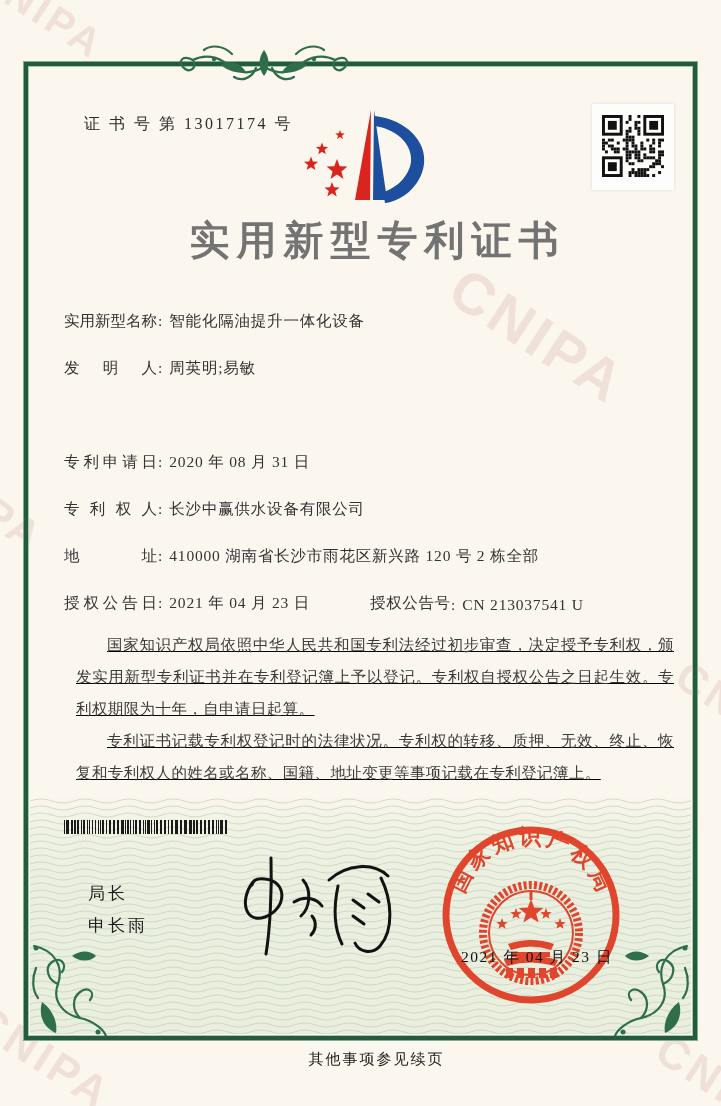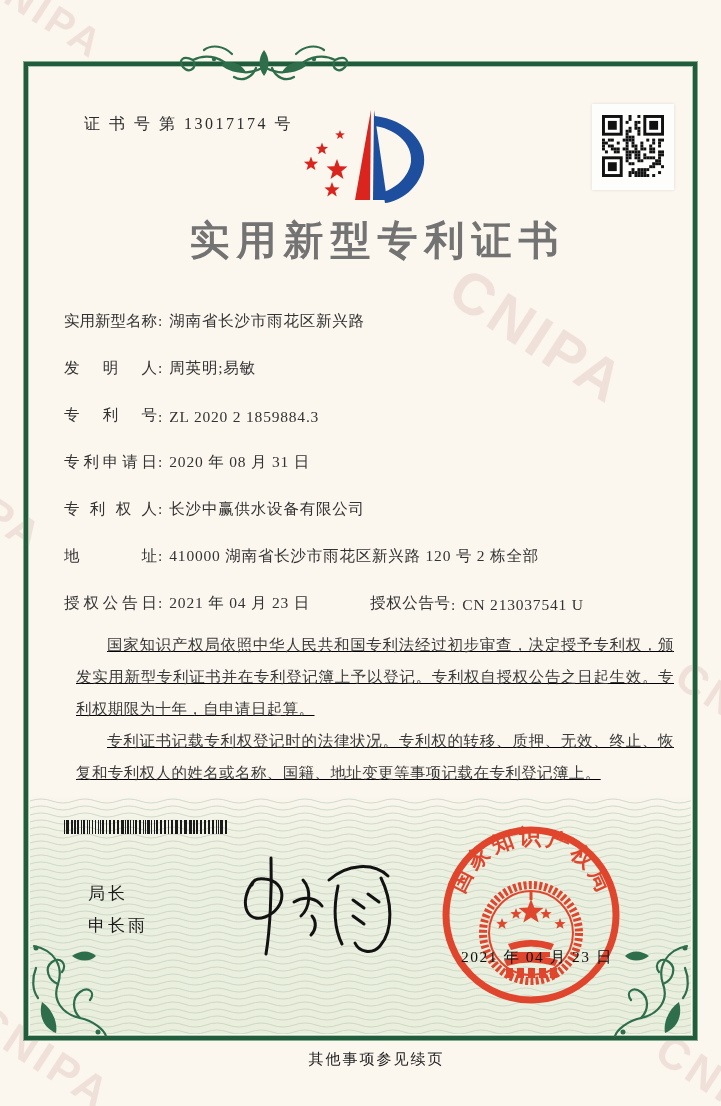--- a/index.html
+++ b/index.html
@@ -298,27 +298,24 @@
         <rect x="47.23809523809524" y="5.904761904761905" width="8.857142857142858" height="8.857142857142858" fill="#111"></rect>
         <rect x="0" y="41.333333333333336" width="20.666666666666668" height="20.666666666666668" fill="#111"></rect>
         <rect x="2.9523809523809526" y="44.28571428571429" width="14.761904761904763" height="14.761904761904763" fill="#fff"></rect>
         <rect x="5.904761904761905" y="47.23809523809524" width="8.857142857142858" height="8.857142857142858" fill="#111"></rect>
       </svg>
   </div>
 
   <div class="title">实用新型专利证书</div>
 
   <div class="row" style="top:311px;">
-    <span class="lbl">实用新型名称</span><span class="colon">:</span><span class="val">湖南省长沙市雨花区新兴路</span>
+    <span class="lbl">实用新型名称</span><span class="colon">:</span><span class="val">智能化隔油提升一体化设备</span>
   </div>
   <div class="row" style="top:358px;">
     <span class="lbl">发明人</span><span class="colon">:</span><span class="val">周英明;易敏</span>
-  </div>
-  <div class="row" style="top:405px;">
-    <span class="lbl">专利号</span><span class="colon">:</span><span class="val">ZL 2020 2 1859884.3</span>
   </div>
   <div class="row" style="top:452px;">
     <span class="lbl">专利申请日</span><span class="colon">:</span><span class="val">2020 年 08 月 31 日</span>
   </div>
   <div class="row" style="top:499px;">
     <span class="lbl">专利权人</span><span class="colon">:</span><span class="val">长沙中赢供水设备有限公司</span>
   </div>
   <div class="row" style="top:546px;">
     <span class="lbl">地址</span><span class="colon">:</span><span class="val">410000 湖南省长沙市雨花区新兴路 120 号 2 栋全部</span>
   </div>

